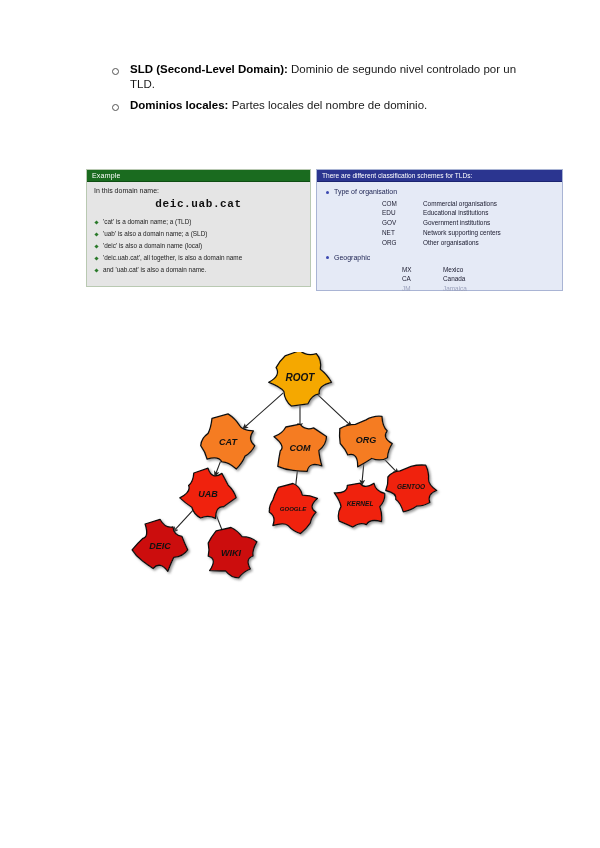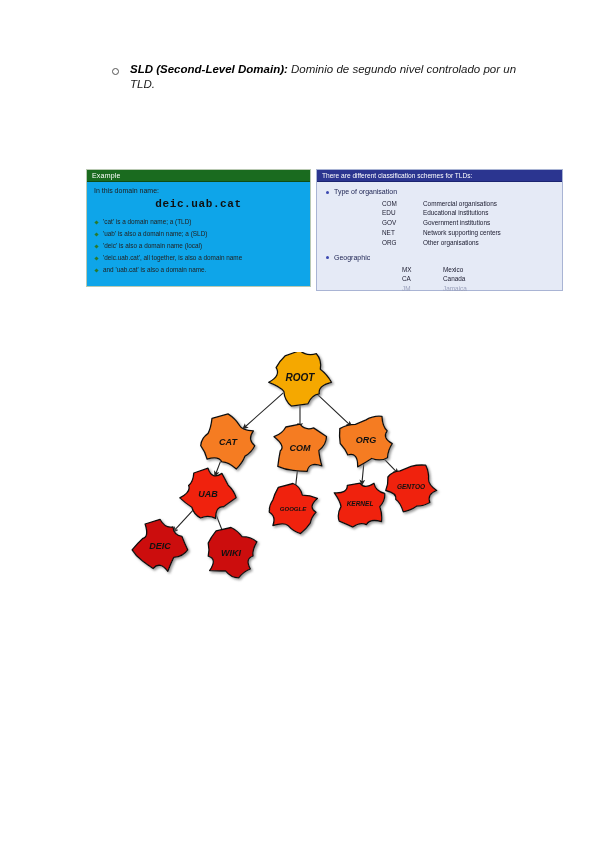--- a/index.html
+++ b/index.html
@@ -4,34 +4,34 @@
 <style>
   html,body{margin:0;padding:0;}
   body{
     width:600px;height:848px;background:#ffffff;
     font-family:"Liberation Sans",sans-serif;
     color:#000;overflow:hidden;position:relative;
   }
   .page{position:relative;width:600px;height:848px;}
 
   
-  .bullets{position:absolute;left:112px;top:62px;width:430px;font-style:italic;}
+  .bullets{position:absolute;left:112px;top:62px;width:430px;}
   .bullet-row{display:flex;align-items:flex-start;margin-bottom:6px;}
   .hollow-circle{
     width:5px;height:5px;border:1px solid #555;border-radius:50%;
     margin-right:11px;margin-top:6px;flex:0 0 auto;background:transparent;
   }
   .bullet-text{font-size:11.5px;line-height:15px;color:#1a1a1a;}
   .bullet-text b{font-weight:bold;color:#000;}
 
   
   .slide{position:absolute;box-sizing:border-box;}
   .slide-green{
     left:86px;top:169px;width:225px;height:118px;
-    background:#0ea5e9;border:1px solid #b9c9b2;
+    background:#e5e5e5;border:1px solid #b9c9b2;
   }
   .slide-green .sl-head{
     background:#1a6b1f;color:#ffffff;font-size:7px;
     padding:2px 4px 2px 5px;letter-spacing:.2px;
     border-bottom:1px solid #0e4d12;
   }
   .sl-body{padding:5px 7px 4px 7px;}
   .intro-line{font-size:7px;color:#202020;margin-bottom:4px;}
   .domain-big{
     text-align:center;font-family:"Liberation Mono",monospace;
@@ -94,20 +94,27 @@
 <body>
 
 <div class="page">
 
   <div class="bullets">
     <div class="bullet-row">
       <span class="hollow-circle"></span>
       <div class="bullet-text">
         <b>SLD (Second-Level Domain):</b>
         <span>Dominio de segundo nivel controlado por un TLD.</span>
+      </div>
+    </div>
+    <div class="bullet-row">
+      <span class="hollow-circle"></span>
+      <div class="bullet-text">
+        <b>Dominios locales:</b>
+        <span>Partes locales del nombre de dominio.</span>
       </div>
     </div>
   </div>
 
   <div class="slide slide-green">
     <div class="sl-head">Example</div>
     <div class="sl-body">
       <div class="intro-line">In this domain name:</div>
       <div class="domain-big">deic.uab.cat</div>
       <ul class="glist">

